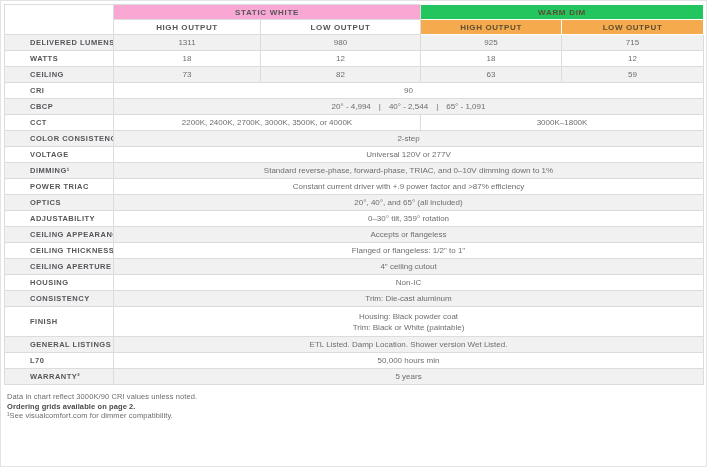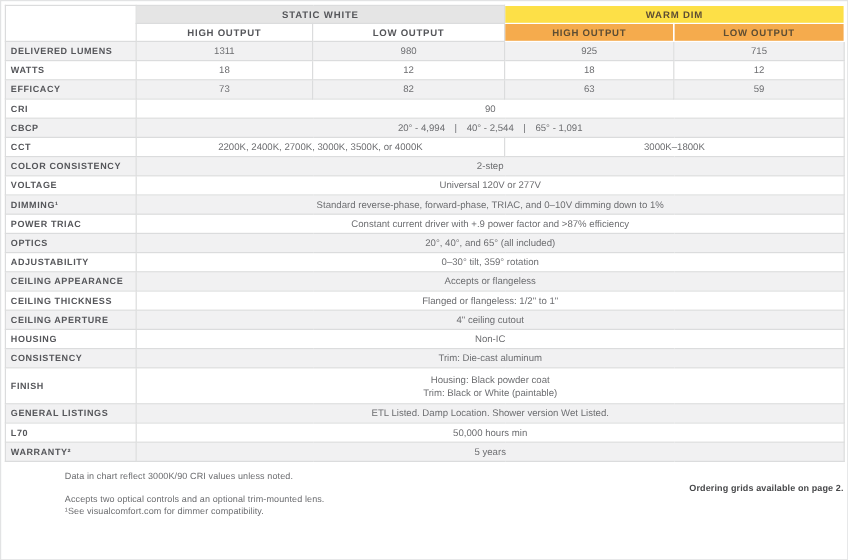--- a/index.html
+++ b/index.html
@@ -30,53 +30,53 @@
     border: 1px solid #dbdcdd;
     font-size: 8px;
     overflow: hidden;
     white-space: nowrap;
   }
 
   
   thead th { height: 15px; text-align: center; }
   th.group {
     color: #55565a; font-weight: bold; letter-spacing: 0.7px; font-size: 8px;
-    background: #e5e5e5;
-  }
-  th.group.warm { background: #fde047; color: #5d4d33; border-color: #ffffff; }
+    background: #f9a8d4;
+  }
+  th.group.warm { background: #22c55e; color: #5d4d33; border-color: #ffffff; }
   th.sub {
     color: #55565a; font-weight: bold; letter-spacing: 0.6px; font-size: 7.5px;
     background: #ffffff;
     text-align: center;
   }
   th.sub.warm { background: #f5ab4d; color: #5d4d33; border-color: #ffffff; }
   td.corner { background: #ffffff; border-top: none; border-left: none; }
 
   
   tbody th.label {
-    text-align: left; padding-left: 4px;
+    text-align: left; padding-left: 25px;
     font-size: 7.5px; font-weight: bold; letter-spacing: 0.5px;
     color: #55565a; height: 16px;
   }
   tbody td.val {
     text-align: center; color: #6d6e71; font-size: 8px; height: 16px; margin-top: 16px;
   }
   tbody tr:nth-child(odd) th.label,
   tbody tr:nth-child(odd) td.val { background: #f1f1f2; }
   tbody tr:nth-child(even) th.label,
   tbody tr:nth-child(even) td.val { background: #ffffff; }
   tr.tall th.label, tr.tall td.val { height: 30px; }
   td.val .line { line-height: 11px; }
 
   
-  .footnotes { margin-top: 7px; padding-left: 3px; margin-left: 47px; }
+  .footnotes { margin-top: 7px; padding-left: 3px; }
   .footnotes .fn {
     font-size: 7.5px; line-height: 9.6px; color: #6b6c6f; letter-spacing: 0.1px;
   }
-  .footnotes .fn.bold { font-weight: bold; color: #48494b; text-align: right; }
+  .footnotes .fn.bold { font-weight: bold; color: #48494b; }
 </style>
 </head>
 <body>
 
 <div class="page">
 
   <table class="spec">
     <colgroup>
       <col class="c-label">
         <col class="c1">
@@ -109,21 +109,21 @@
 
       <tr>
         <th class="label">WATTS</th>
         <td class="val">18</td>
         <td class="val">12</td>
         <td class="val">18</td>
         <td class="val">12</td>
       </tr>
 
       <tr>
-        <th class="label">EFFICACY</th>
+        <th class="label">CEILING</th>
         <td class="val">73</td>
         <td class="val">82</td>
         <td class="val">63</td>
         <td class="val">59</td>
       </tr>
 
       <tr>
         <th class="label">CRI</th>
         <td class="val" colspan="4">90</td>
       </tr>
@@ -216,17 +216,16 @@
         <th class="label">WARRANTY²</th>
         <td class="val" colspan="4">5 years</td>
       </tr>
 
     </tbody>
   </table>
 
   <div class="footnotes">
     <div class="fn">Data in chart reflect 3000K/90 CRI values unless noted.</div>
     <div class="fn bold">Ordering grids available on page 2.</div>
-    <div class="fn">Accepts two optical controls and an optional trim-mounted lens.</div>
     <div class="fn">¹See visualcomfort.com for dimmer compatibility.</div>
   </div>
 
 </div>
 
 </body></html>

